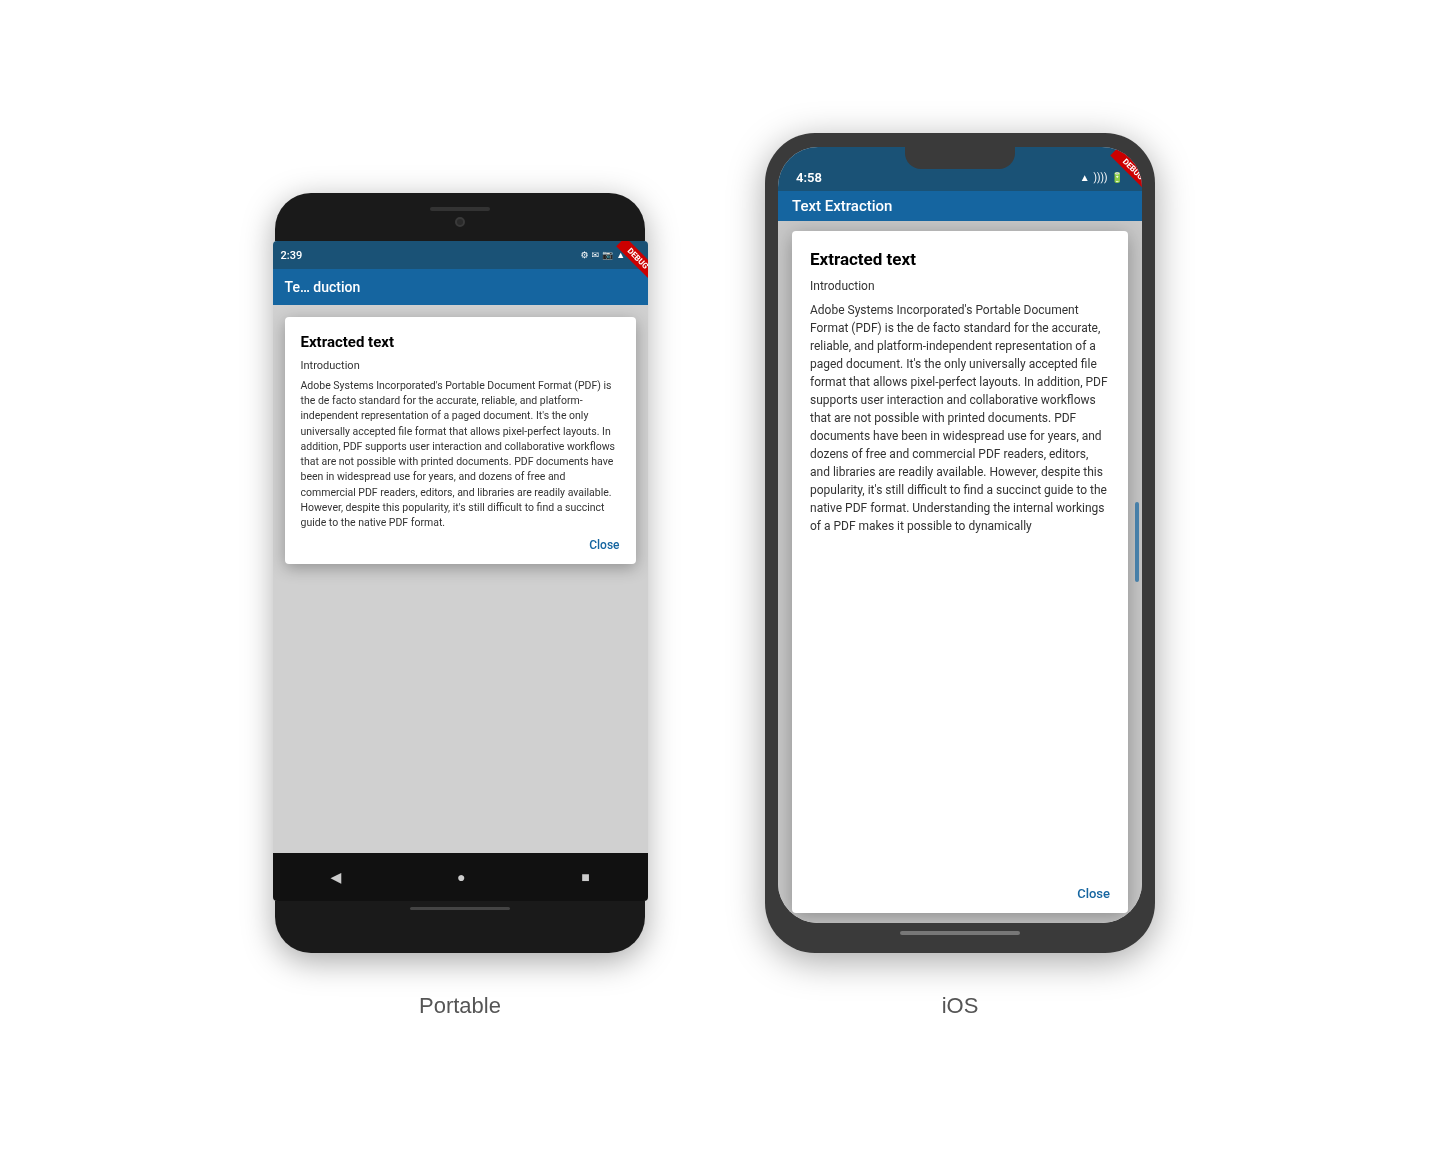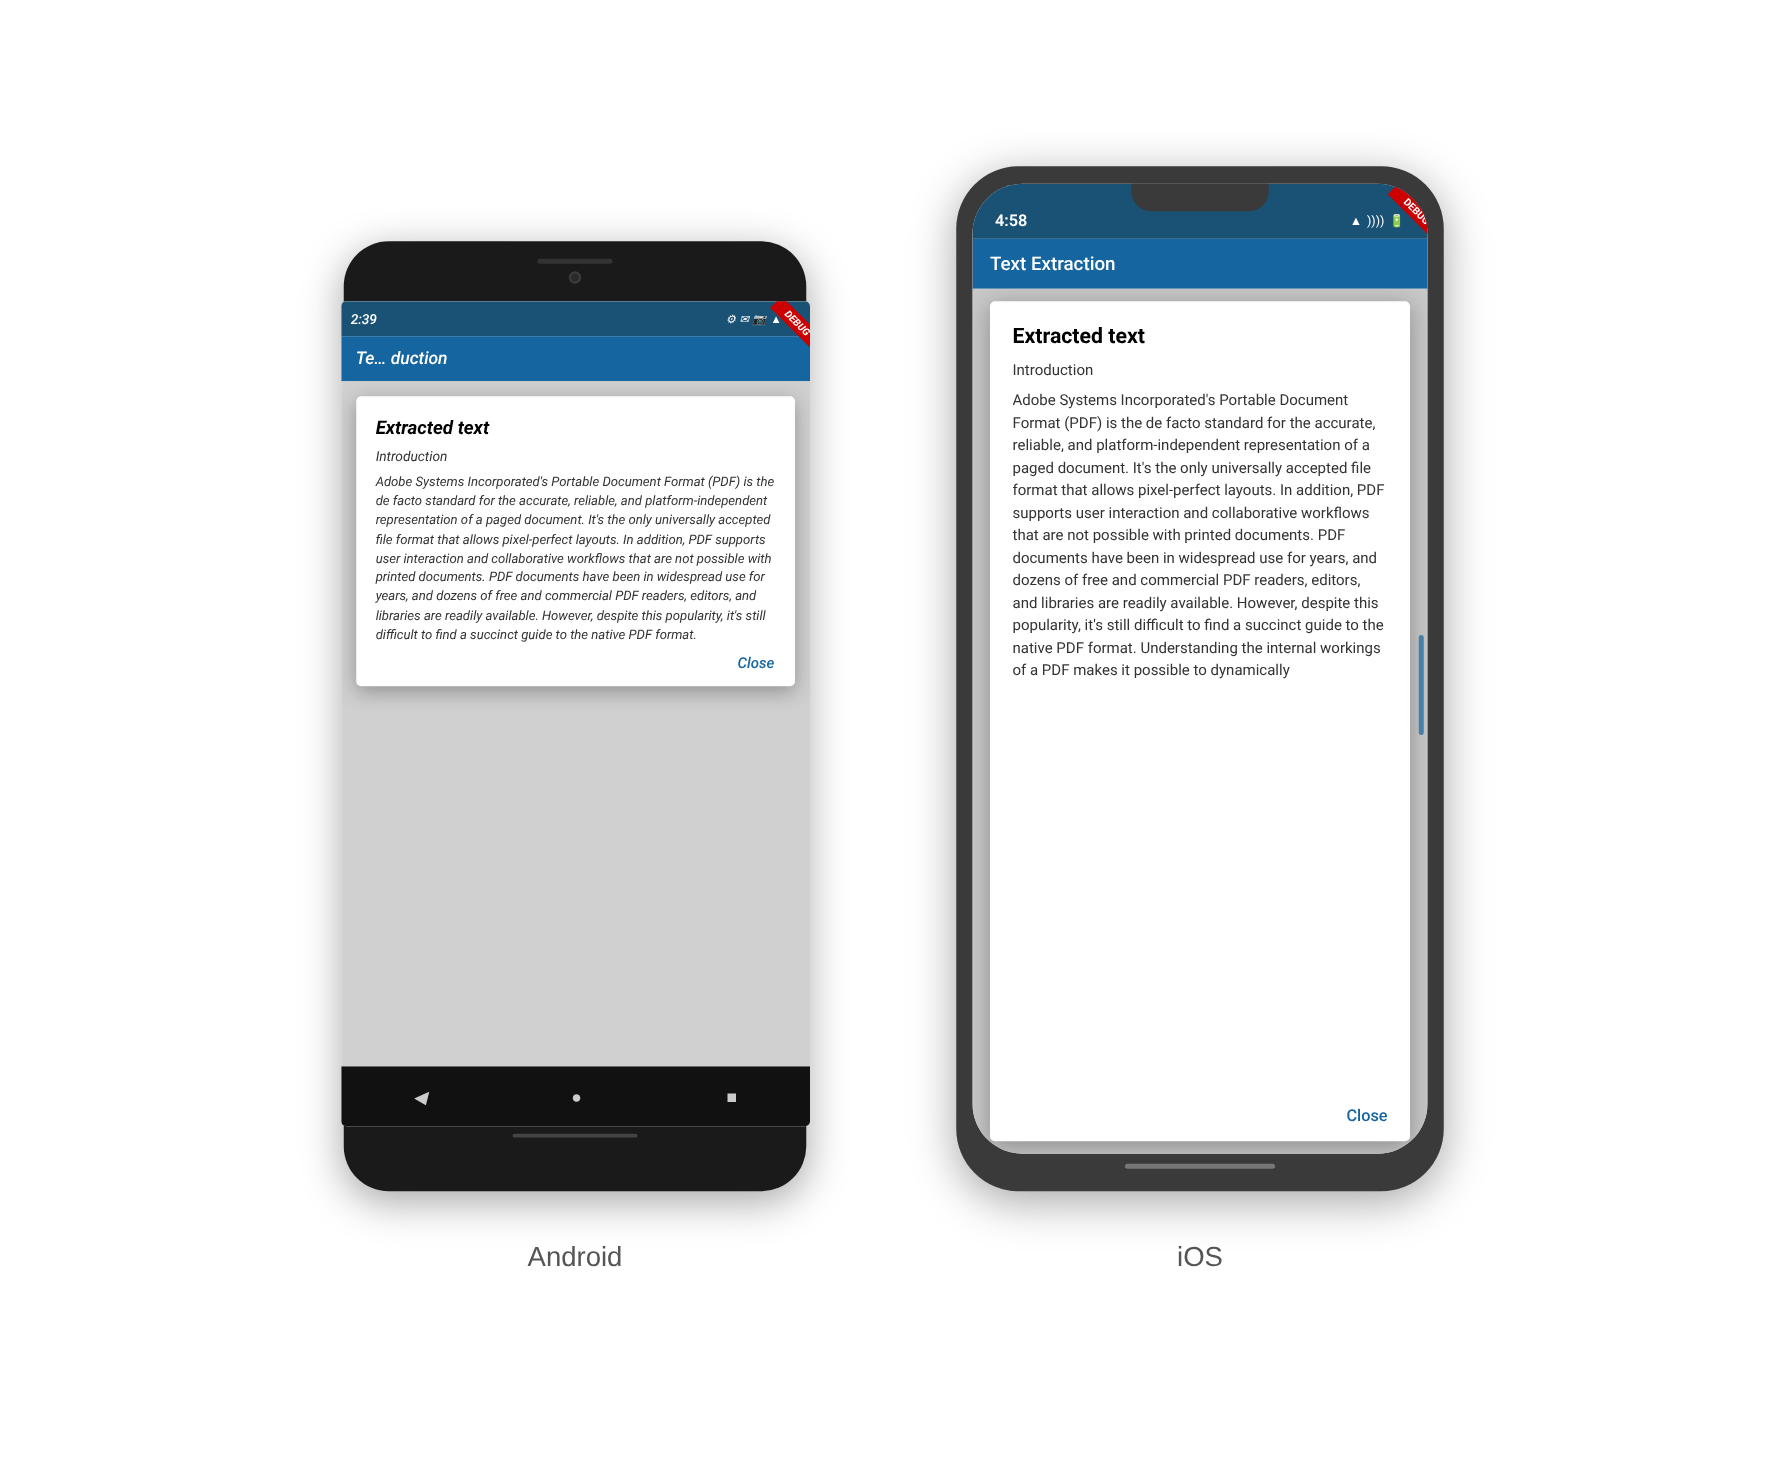--- a/index.html
+++ b/index.html
@@ -88,21 +88,20 @@
     .android-screen {
       width: 375px;
       height: 660px;
       background: #e8e8e8;
       border-radius: 4px;
       margin-top: 36px;
       overflow: hidden;
       position: relative;
       display: flex;
       flex-direction: column;
-      font-style: italic;
     }
 
     .android-status-bar {
       background: #1a5276;
       height: 28px;
       display: flex;
       align-items: center;
       justify-content: space-between;
       padding: 0 8px;
       flex-shrink: 0;
@@ -304,21 +303,21 @@
       padding: 2px 8px;
       transform: rotate(45deg) translateX(10px) translateY(-10px);
       transform-origin: top right;
       width: 52px;
       text-align: center;
       z-index: 20;
     }
 
     .ios-app-bar {
       background: #1565a0;
-      height: 40px;
+      height: 30px;
       display: flex;
       align-items: center;
       padding: 0 14px;
       flex-shrink: 0;
     }
 
     .ios-app-bar-title {
       color: white;
       font-size: 15px;
       font-weight: 500;
@@ -439,21 +438,21 @@
           <div class="android-nav-bar">
             <span class="nav-btn">◀</span>
             <span class="nav-btn">●</span>
             <span class="nav-btn">■</span>
           </div>
         </div>
 
         <div class="android-home-bar"></div>
       </div>
 
-      <div class="platform-label">Android</div>
+      <div class="platform-label">Portable</div>
     </div>
 
     <div class="phone-section">
       <div class="ios-phone">
         <div class="ios-notch"></div>
 
         <div class="ios-screen">
 
           <div class="ios-status-bar">
             <span class="ios-time">4:58</span>

